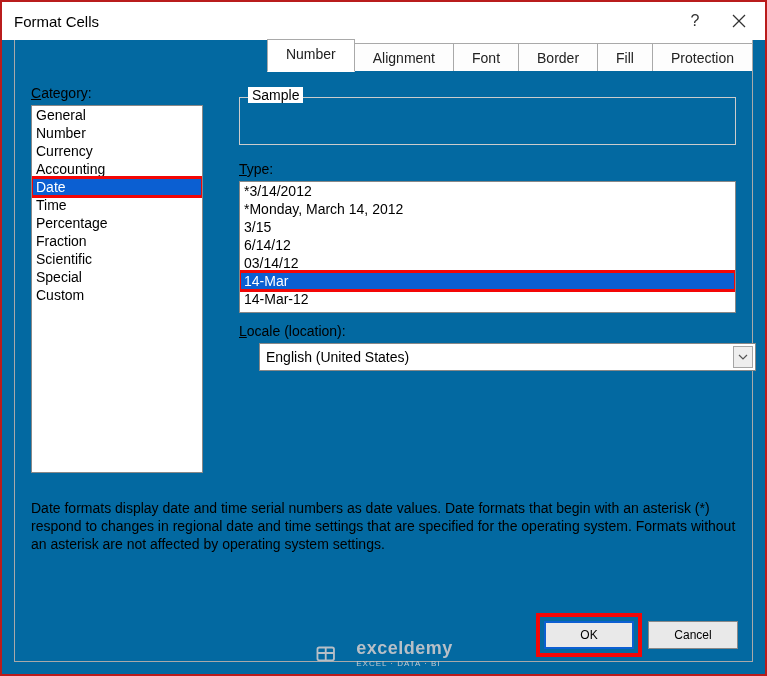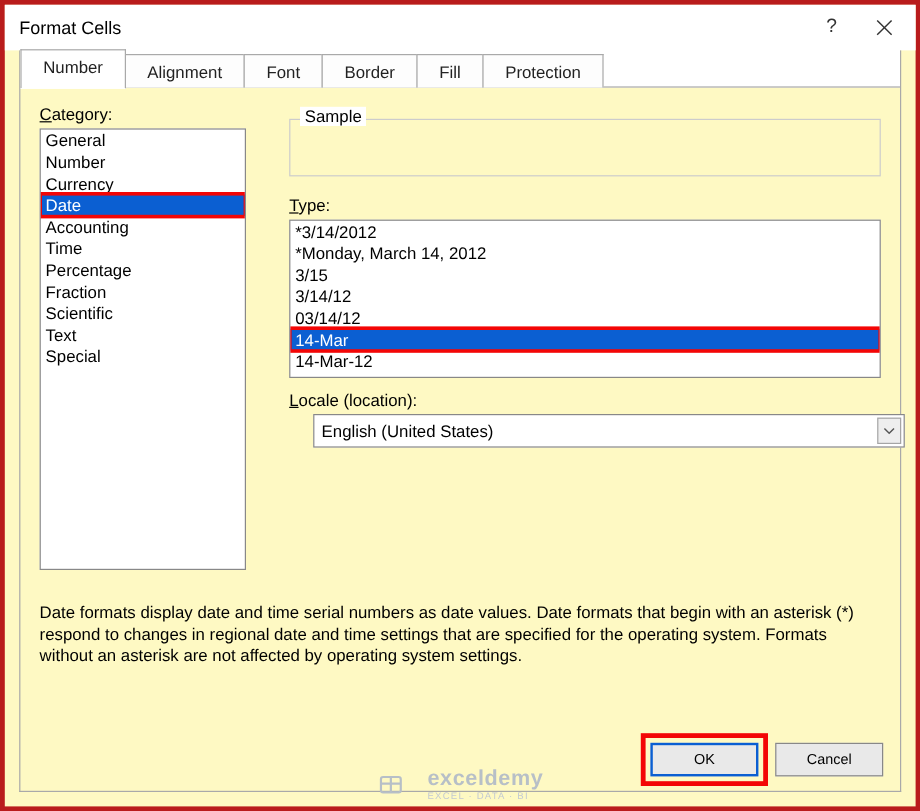--- a/index.html
+++ b/index.html
@@ -10,22 +10,22 @@
     color: #000;
     background: #fff;
     width: 767px;
     height: 676px;
     overflow: hidden;
     position: relative;
   }
   .dialog {
     width: 767px;
     height: 676px;
-    border: 4px solid #b91c1c;
-    background: #fef9c3;
+    border: 2px solid #b91c1c;
+    background: #0369a1;
     display: flex;
     flex-direction: column;
   }
   .titlebar {
     height: 38px;
     display: flex;
     align-items: center;
     padding: 0 4px 0 12px;
     background: #fff;
   }
@@ -41,20 +41,21 @@
   }
   .titlebar .tbbtn svg { stroke: #333; }
   .outer-border {
     flex: 1;
     margin: 0 12px 12px 12px;
     border: 1px solid #a9a9a9;
     border-top: none;
     display: flex;
     flex-direction: column;
     position: relative;
+    align-items: flex-end;
   }
   .tabs {
     display: flex;
     border-bottom: 1px solid #a9a9a9;
     background: #fff;
     height: 32px;
     margin-top: -1px;
   }
   .tab {
     padding: 6px 18px 5px 18px;
@@ -230,43 +231,43 @@
     </div>
 
     <div class="content">
       <div class="row1">
         <div class="col-left">
           <div class="lbl"><span class="ul">C</span>ategory:</div>
           <div class="listbox">
             <div class="opt">General</div>
             <div class="opt">Number</div>
             <div class="opt">Currency</div>
+            <div class="opt">Accounting</div>
             <div class="opt selected hl-red">Date</div>
-            <div class="opt">Accounting</div>
             <div class="opt">Time</div>
             <div class="opt">Percentage</div>
             <div class="opt">Fraction</div>
             <div class="opt">Scientific</div>
-            <div class="opt">Text</div>
             <div class="opt">Special</div>
+            <div class="opt">Custom</div>
           </div>
         </div>
 
         <div class="col-right">
           <div class="sample-group">
             <div class="legend">Sample</div>
             <div style="padding:10px 8px;"></div>
           </div>
 
           <div class="lbl"><span class="ul">T</span>ype:</div>
           <div class="type-list">
             <div class="opt">*3/14/2012</div>
             <div class="opt">*Monday, March 14, 2012</div>
             <div class="opt">3/15</div>
-            <div class="opt">3/14/12</div>
+            <div class="opt">6/14/12</div>
             <div class="opt">03/14/12</div>
             <div class="opt selected hl-red">14-Mar</div>
             <div class="opt">14-Mar-12</div>
           </div>
 
           <div class="lbl" style="margin-top:10px;"><span class="ul">L</span>ocale (location):</div>
           <div class="locale-select">
             <span>English (United States)</span>
             <div class="dd">
               <svg width="10" height="6" viewBox="0 0 10 6">

